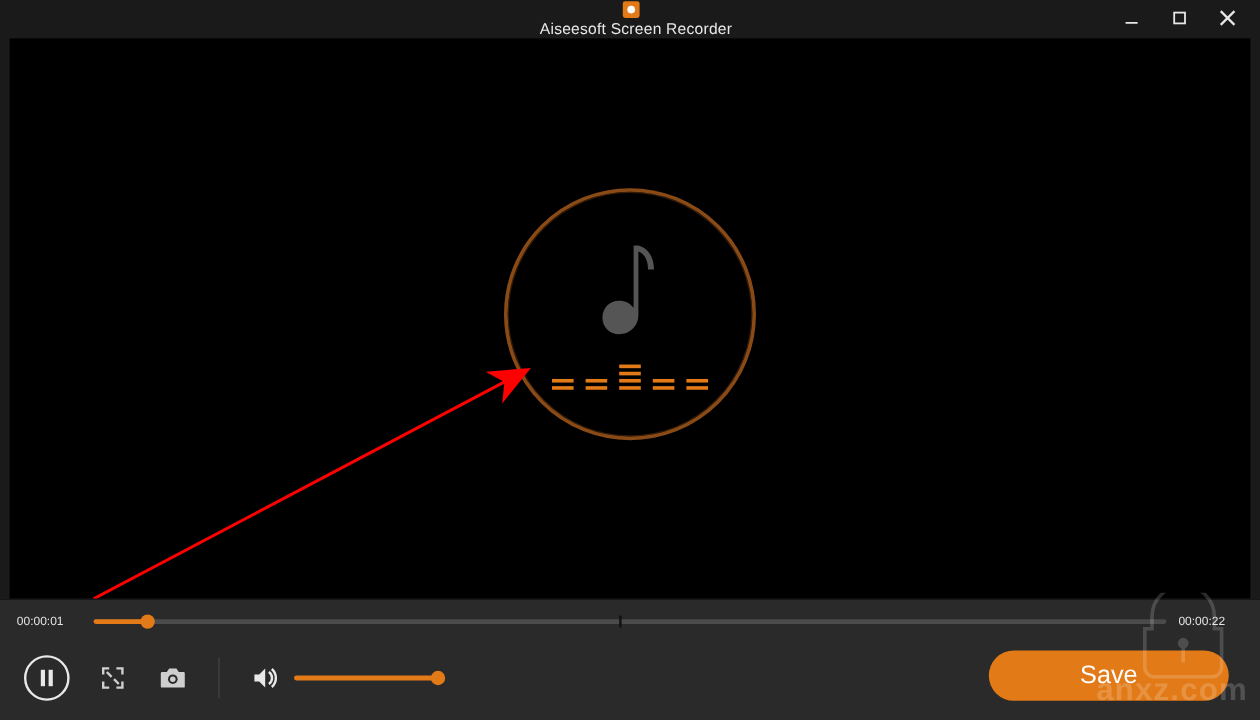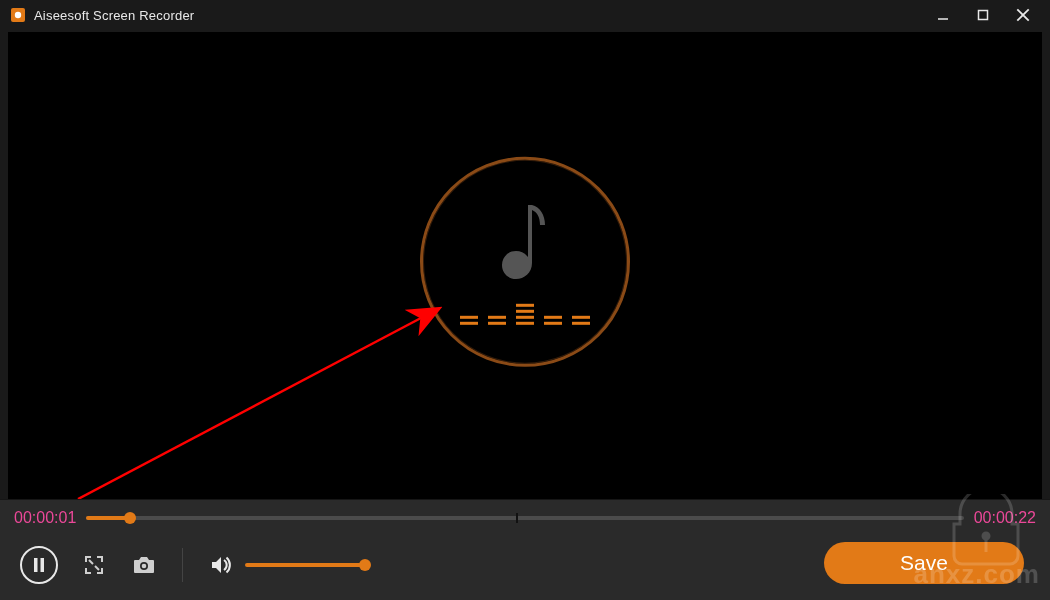--- a/index.html
+++ b/index.html
@@ -21,20 +21,21 @@
   }
   
   .titlebar {
     height: 30px;
     background: #1a1a1a;
     display: flex;
     align-items: center;
     padding: 0 0 0 10px;
     flex-shrink: 0;
     position: relative;
+    flex-direction: column;
   }
   .titlebar .app-icon {
     width: 16px;
     height: 16px;
     margin-right: 8px;
     display: flex;
     align-items: center;
     justify-content: center;
   }
   .titlebar .app-icon svg { display:block; }
@@ -136,22 +137,22 @@
     border-top: 1px solid #161616;
   }
   .seek-row {
     height: 36px;
     display: flex;
     align-items: center;
     padding: 0 14px;
     gap: 10px;
   }
   .time-label {
-    color: #ec4899;
-    font-size: 16px;
+    color: #e5e5e5;
+    font-size: 10px;
     min-width: 54px;
   }
   .time-label.right { text-align: left; }
   .seek-track {
     flex: 1;
     height: 14px;
     position: relative;
     display: flex;
     align-items: center;
   }

